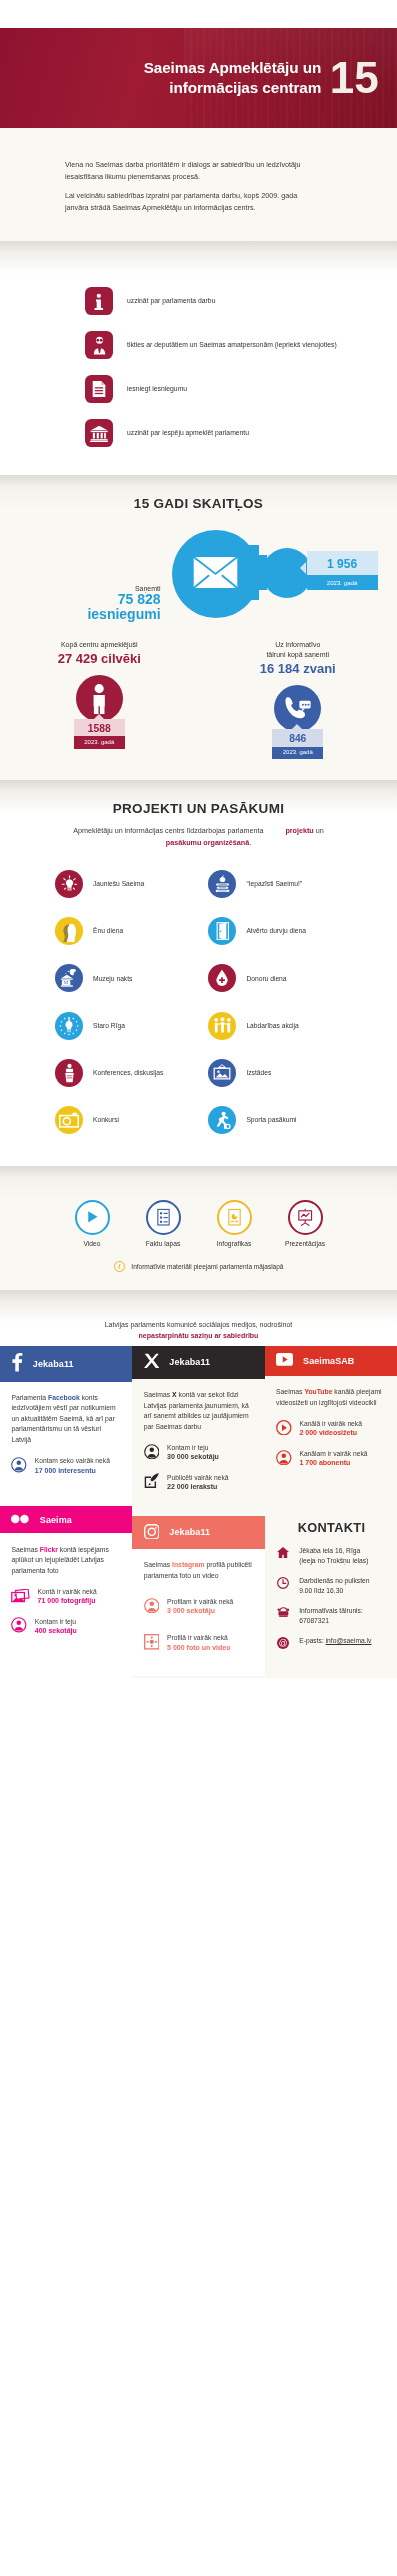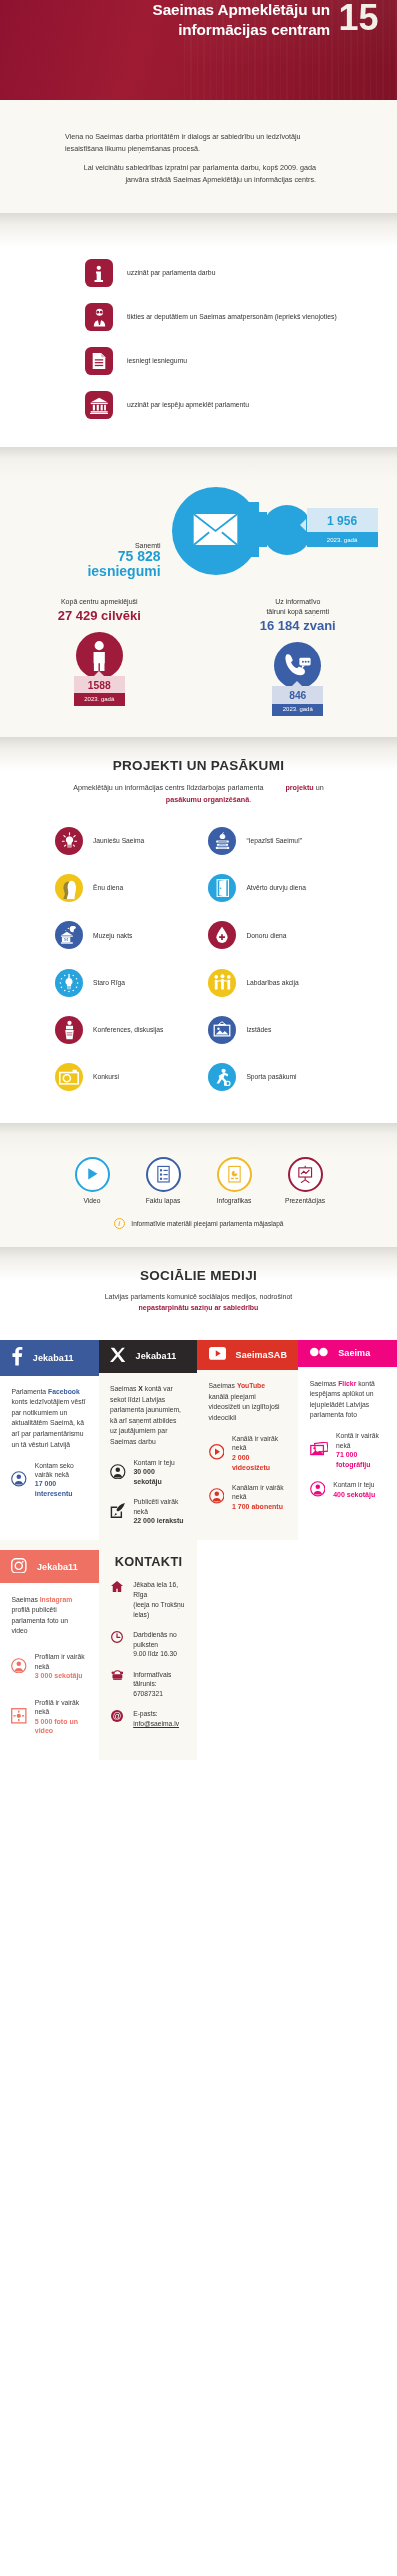--- a/index.html
+++ b/index.html
@@ -12,21 +12,23 @@
   }
   .page { width: 397px; position: relative; }
 
   
   .header {
     height: 100px;
     background: linear-gradient(105deg, #8e1230 0%, #9e1b33 35%, #7f1226 100%);
     position: relative;
     overflow: hidden;
     display: flex;
+    align-items: center;
     padding: 0 15.6px 0 24px;
+    margin-top: 28px;
   }
   .header::after {
     content: "";
     position: absolute;
     right: 0; top: 0; bottom: 0; width: 213px;
     background:
       repeating-linear-gradient(90deg, rgba(255,255,255,.05) 0 1.4px, transparent 1.4px 6.4px),
       linear-gradient(180deg, rgba(255,255,255,.07), rgba(255,255,255,0) 70%);
     opacity: .55;
     pointer-events: none;
@@ -37,21 +39,21 @@
     font-size: 15.3px;
     font-weight: bold;
     line-height: 1.32;
     text-align: right;
     letter-spacing: -0.1px;
     position: relative; z-index: 2;
     padding-right: 8.5px;
   }
   .header-num {
     color: #f2efe9;
-    font-size: 36px;
+    font-size: 44px;
     font-weight: bold;
     line-height: 1;
     position: relative; z-index: 2;
     padding-right: 2.8px;
   }
 
   
   .sec { position: relative; }
   .cream { background: #faf8f3; }
   .white { background: #ffffff; }
@@ -67,21 +69,21 @@
     font-weight: bold;
     color: #2f2f2f;
     letter-spacing: 0.3px;
   }
   .intro {
     font-size: 7.2px;
     line-height: 1.62;
     color: #3a3a3a;
     padding: 0 65px;
   }
-  .intro p + p { margin-top: 7.8px; text-align: right; }
+  .intro p + p { margin-top: 7.8px; }
 
   
   .cap-list { padding: 17px 0 7px 0; }
   .cap-row {
     display: flex;
     align-items: center;
     padding: 6.4px 0 6.4px 85px;
     min-height: 44px;
   }
   .cap-icon {
@@ -224,21 +226,21 @@
     letter-spacing: 0.1px;
   }
   .cursor { position: absolute; left: 253px; top: 24px; }
 
   
   .soc-intro {
     text-align: center; font-size: 7px; line-height: 1.55;
     color: #3a3a3a; padding: 0 35px; margin-top: 8.5px;
   }
   .soc-intro b { color: #9e1b3c; }
-  .soc-grid { display: grid; grid-template-columns: 1fr 1fr 1fr 1fr; margin-top: 26px; }
+  .soc-grid { display: grid; grid-template-columns: 1fr 1fr 1fr; margin-top: 4px; }
   .soc-cell { position: relative; }
   .soc-head {
     display: flex; align-items: center; gap: 10px;
     padding: 7.8px 11.4px; color: #fff;
   }
   .soc-head .hname { font-size: 9px; font-weight: bold; letter-spacing: 0.1px; }
   .soc-body { padding: 11.4px 12.8px 14px 11.4px; }
   .soc-desc { font-size: 6.8px; line-height: 1.55; color: #3a3a3a; }
   .soc-stat { display: flex; align-items: center; gap: 7.8px; margin-top: 10.6px; }
   .soc-stat .txt { font-size: 6.7px; line-height: 1.4; color: #3a3a3a; }
@@ -334,20 +336,21 @@
               <rect x="0" y="22.5" width="26" height="1.5" fill="#fff"></rect>
             </svg>
         </div>
         <div class="cap-text">uzzināt par iespēju apmeklēt parlamentu</div>
       </div>
 
     </div>
   </div>
 
   <div class="sec cream fade-top" style="padding:21px 0 2.8px 0;">
+    <div class="sec-title">15 GADI SKAITĻOS</div>
 
     <div class="mail-block">
       <div class="mail-left">
         <div class="lbl">Saņemti</div>
         <div class="big">75 828</div>
         <div class="big">iesniegumi</div>
       </div>
       <div class="mail-art">
         <div class="mail-small"></div>
         <div class="mail-knot"></div>
@@ -663,21 +666,20 @@
     </div>
 
     <div class="mat-note">
       <span class="info-ring">i</span>
       <span>Informatīvie materiāli pieejami parlamenta mājaslapā</span>
     </div>
 
   </div>
 
   <div class="sec white fade-top-w" style="padding:21px 0 0 0;">
-    <div class="sec-title">SOCIĀLIE MEDIJI</div>
     <div class="soc-intro">
       <span>Latvijas parlaments komunicē sociālajos medijos, nodrošinot</span><br>
       <b>nepastarpinātu saziņu ar sabiedrību</b>
     </div>
 
     <div class="soc-grid">
 
       <div class="soc-cell bg-white">
         <div class="soc-head" style="background:#3b5a9b">
           <span>

